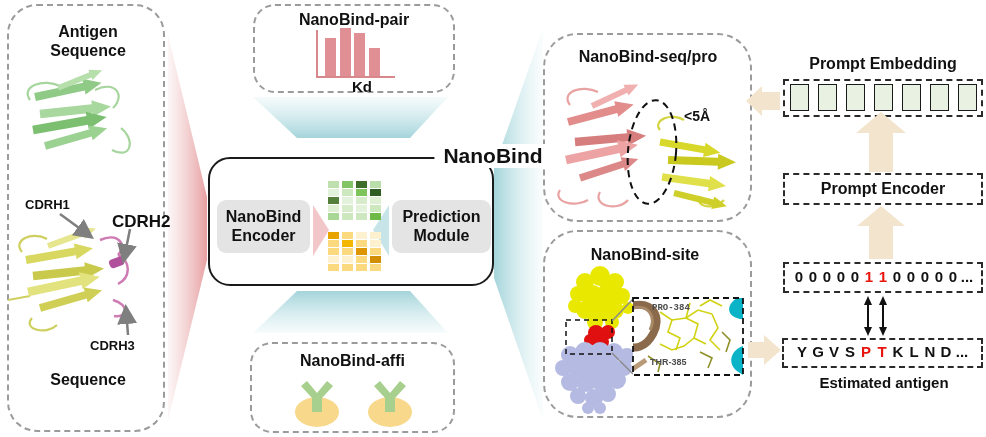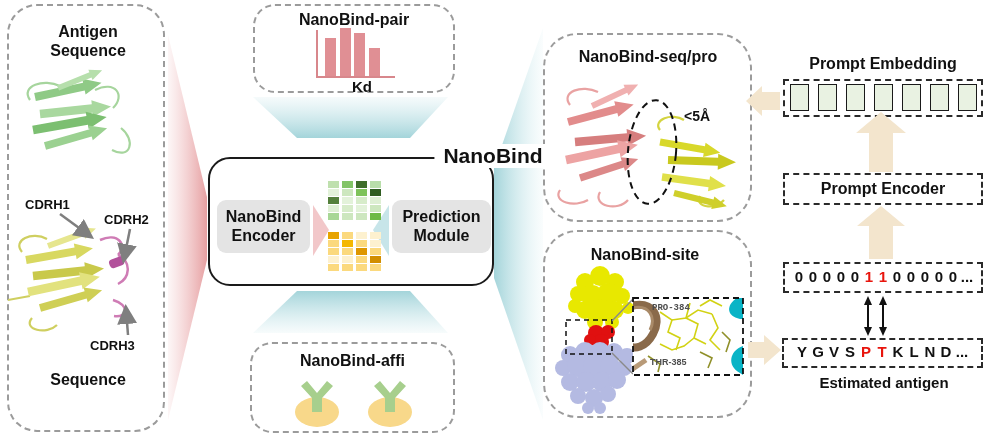--- a/index.html
+++ b/index.html
@@ -244,21 +244,21 @@
       <polygon points="879,305 887,305 883,296" stroke="none"></polygon>
       <polygon points="879,327 887,327 883,336" stroke="none"></polygon>
     </g>
   </svg>
 
   <div class="lbl center" style="left:20px;top:22px;width:136px;font-size:16px;line-height:19px;">
     <div>Antigen</div>
       <div>Sequence</div>
   </div>
   <div class="lbl" style="left:25px;top:197px;font-size:13px;">CDRH1</div>
-  <div class="lbl" style="left:104px;top:212px;font-size:13px;">CDRH2</div>
+  <div class="lbl" style="left:112px;top:212px;font-size:17px;">CDRH2</div>
   <div class="lbl" style="left:90px;top:338px;font-size:13px;">CDRH3</div>
   <div class="lbl center" style="left:20px;top:370px;width:136px;font-size:16px;line-height:19px;">
       <div>Sequence</div>
   </div>
 
   <div class="lbl center panel-title" style="left:253px;top:11px;width:202px;">NanoBind-pair</div>
   <div id="pair-axis-v"></div>
   <div id="pair-axis-h"></div>
   <div id="bars">
       <div class="bar" style="left: 0px; height: 38px; background: rgb(224, 143, 148);"></div>

